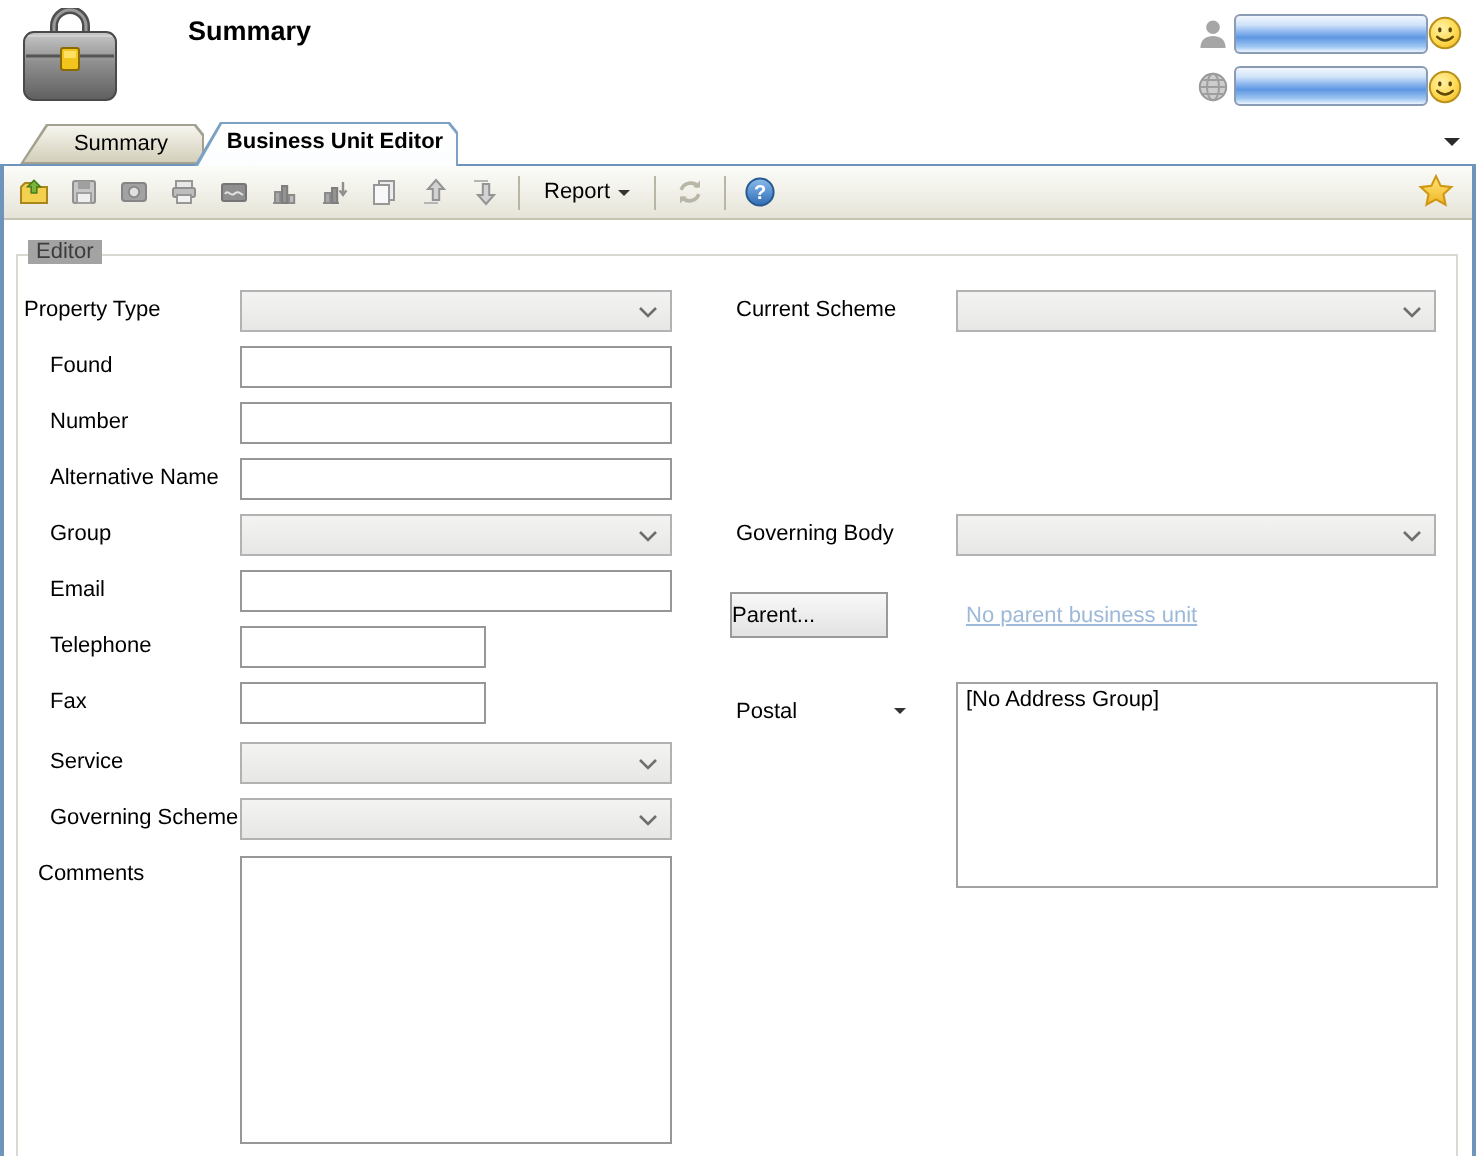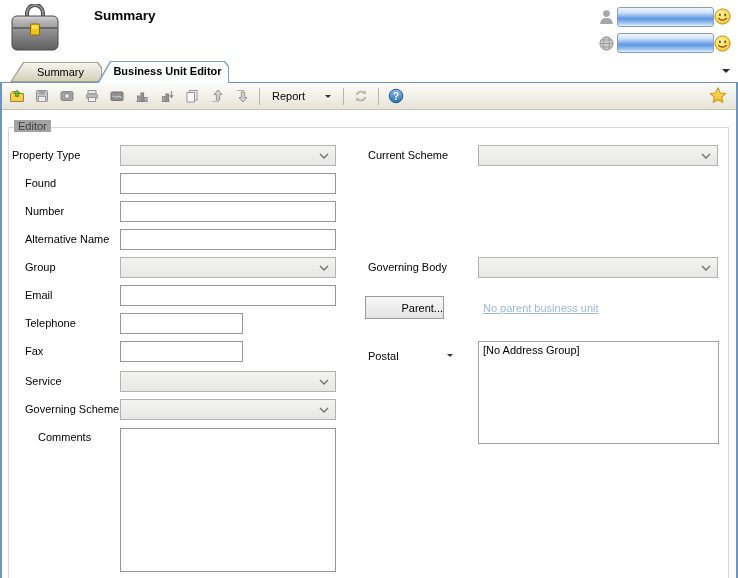--- a/index.html
+++ b/index.html
@@ -21,32 +21,32 @@
   .tab-active .lbl{font-weight:bold;line-height:21px}
   .tab-more{position:absolute;left:722px;top:69px;width:14px;height:12px;cursor:pointer}
   .caret-down{width:0;height:0;border-left:4px solid transparent;border-right:4px solid transparent;border-top:4px solid #2b2b2b}
   
   .panel{position:absolute;left:0;top:82px;width:738px;height:496px;background:#fff;
     border:2px solid #6f94bc;border-top:1px solid #6f94bc;border-bottom:none}
   .toolbar{position:absolute;left:2px;top:83px;width:734px;height:27px;display:flex;align-items:center;
     gap:5px;padding:0 5px;background:linear-gradient(#fcfcf9,#e6e4d8);border-bottom:1px solid #c6c3b2}
   .tbtn{width:20px;height:20px;display:flex;align-items:center;justify-content:center;flex:0 0 auto;cursor:pointer}
   .tsep{width:1px;height:17px;background:#b9b6a6;flex:0 0 auto;margin:0 2px}
-  .report-btn{display:flex;align-items:center;gap:20px;padding:2px 5px;flex:0 0 auto;cursor:pointer}
+  .report-btn{display:flex;align-items:center;gap:4px;padding:2px 5px;flex:0 0 auto;cursor:pointer}
   .report-caret{width:0;height:0;border-left:3px solid transparent;border-right:3px solid transparent;border-top:3px solid #333;margin-top:1px}
   .fav{margin-left:auto;margin-right:3px}
   
   .groupbox{position:absolute;left:8px;top:127px;width:721px;height:451px;border:1px solid #d9d9d1;border-bottom:none}
   .gb-label{position:absolute;top:-8px;left:5px;background:#a3a3a3;padding:0 4px;color:#3c3c3c}
   
   .flabel{position:absolute;white-space:nowrap}
   .tbox{position:absolute;height:21px;border:1px solid #979797;background:#fff;font:inherit;padding:0 3px;outline:none}
   .combo{position:absolute;height:21px;border:1px solid #b2b2b2;background:linear-gradient(#f3f3f2,#e7e7e5);cursor:default}
   .combo svg{position:absolute;right:6px;top:7px}
-  .wbtn{position:absolute;border:1px solid #9a9a9a;background:linear-gradient(#f8f8f8,#e3e3e3);font:inherit;text-align:right;cursor:pointer}
+  .wbtn{position:absolute;border:1px solid #9a9a9a;background:linear-gradient(#f8f8f8,#e3e3e3);font:inherit;text-align:left;cursor:pointer}
   .link{position:absolute;color:#9cb9d9;text-decoration:underline;cursor:pointer;white-space:nowrap}
   .addr{position:absolute;border:1px solid #a2a2a2;background:#fff;padding:2px 4px;overflow:hidden}
   .tarea{position:absolute;border:1px solid #979797;background:#fff;font:inherit;padding:2px 3px;resize:none;outline:none}
   .postal-caret{position:absolute;left:447px;top:354px;cursor:pointer}
 </style>
 </head>
 <body>
 
 <svg class="abs" style="left:8px;top:4px" width="54" height="50" viewBox="0 0 54 50">
   <defs>
@@ -271,21 +271,21 @@
     </svg>
 </div>
 
 <span class="flabel" style="left:25px;top:403px">Governing Scheme</span>
 <div class="combo" style="left:120px;top:399px;width:216px">
   <svg width="10" height="6" viewBox="0 0 10 6">
       <path d="M1 1l4 4 4-4" fill="none" stroke="#6e6e6e" stroke-width="1.3"></path>
     </svg>
 </div>
 
-<span class="flabel" style="left:38px;top:431px">Comments</span>
+<span class="flabel" style="left:19px;top:431px">Comments</span>
 <textarea class="tarea" style="left: 120px; top: 428px; width: 216px; height: 144px;"></textarea>
 
 <span class="flabel" style="left:368px;top:149px">Current Scheme</span>
 <div class="combo" style="left:478px;top:145px;width:240px">
   <svg width="10" height="6" viewBox="0 0 10 6">
       <path d="M1 1l4 4 4-4" fill="none" stroke="#6e6e6e" stroke-width="1.3"></path>
     </svg>
 </div>
 
 <span class="flabel" style="left:368px;top:261px">Governing Body</span>

